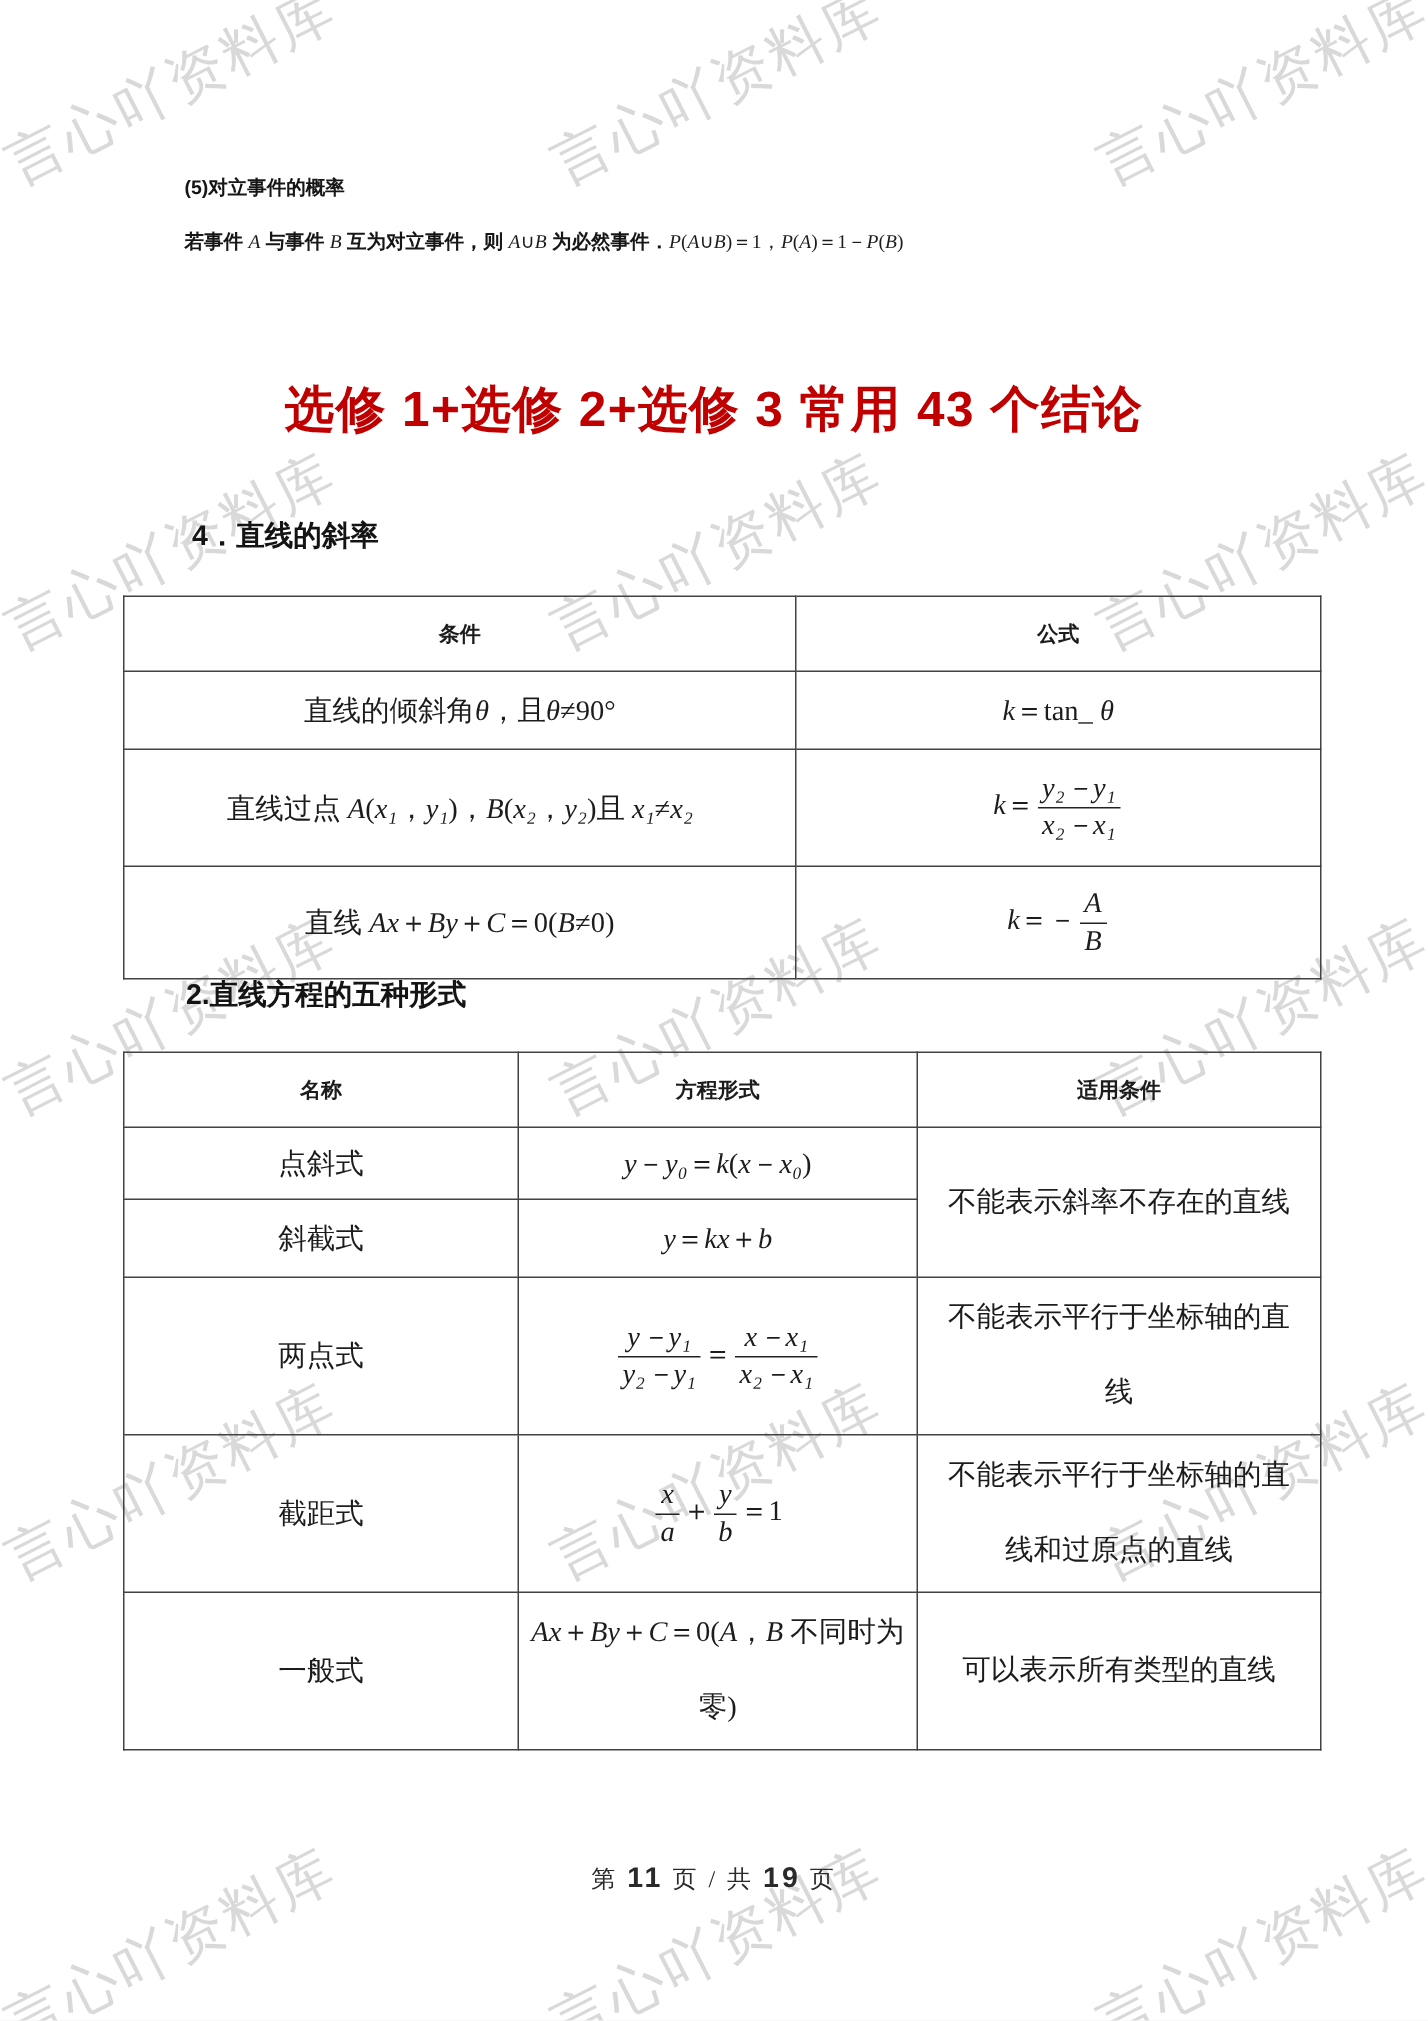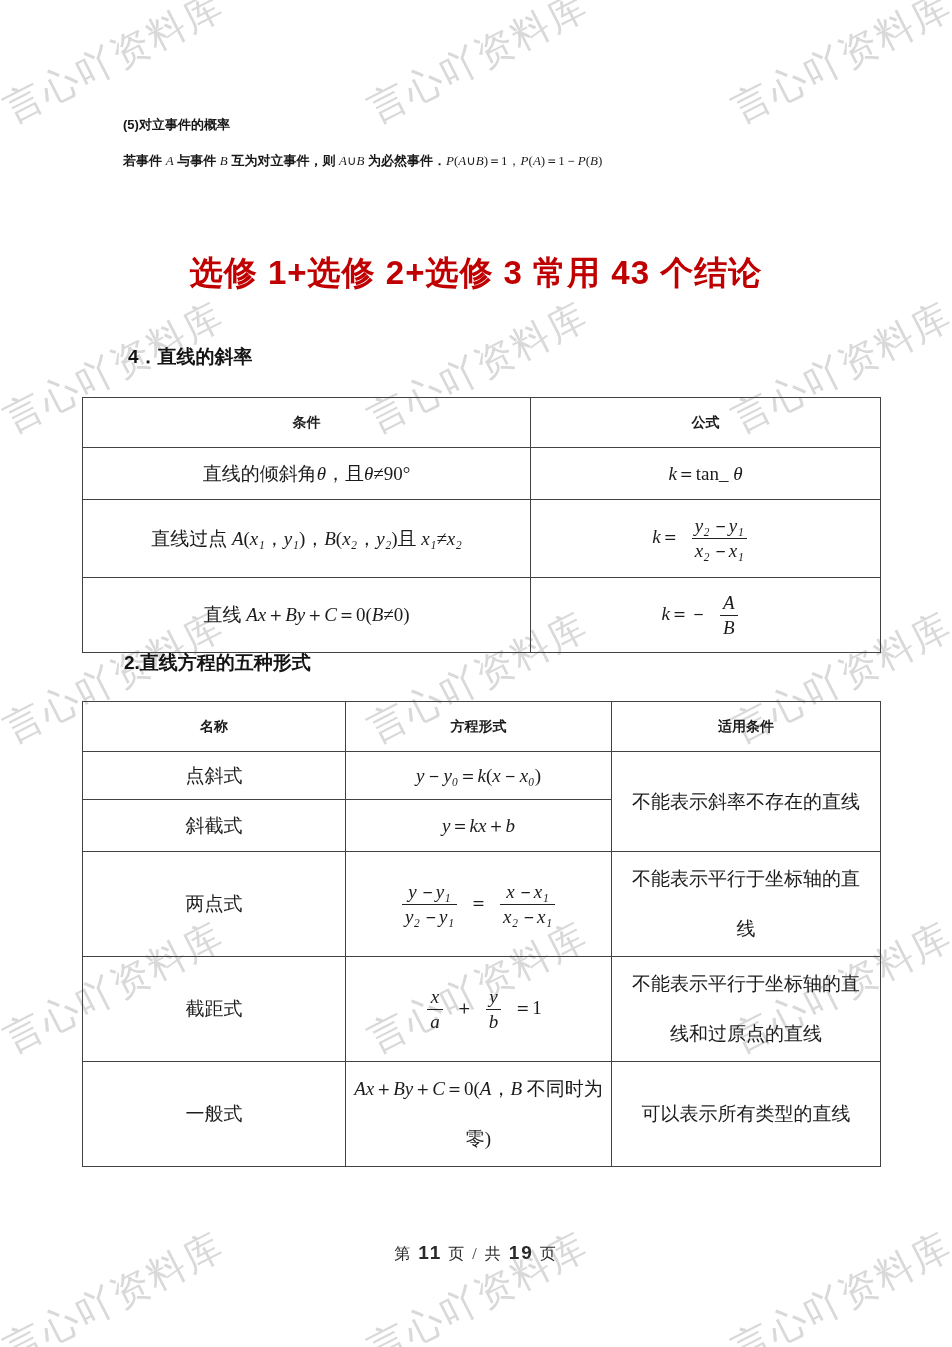--- a/index.html
+++ b/index.html
@@ -49,21 +49,21 @@
   .formula { font-size:20px; }
   .fwrap {
     text-align:left; padding-left:8px; white-space:pre-line; line-height:50px;
   }
   
   .tk-r { font-family:"Liberation Serif", serif; font-style:normal; }
   .tk-i { font-family:"Liberation Serif", serif; font-style:italic; }
   .tk-b { font-family:"Liberation Sans", sans-serif; font-weight:700; color:#161616; }
   .tk-n { font-family:"Liberation Sans", sans-serif; font-weight:700; font-size:19px; }
   
-  .frac { display:inline-block; vertical-align:middle; text-align:center; line-height:1.25; margin:0 12px; }
+  .frac { display:inline-block; vertical-align:middle; text-align:center; line-height:1.25; margin:0 2px; }
   .frac .fn { display:block; border-bottom:1.5px solid #222; padding:0 3px; }
   .frac .fd { display:block; padding:0 3px; }
   .footer { left:0; width:100%; text-align:center; font-size:16px; letter-spacing:2px; color:#2a2a2a; }
 </style>
 </head>
 <body style="--accent_red: #c00000; --text: #1c1c1c; --border: #424242; --watermark: #d9d9d9; --page_bg: #ffffff;">
 
 <div class="page">
 
   <div class="wm-layer" id="wm-layer">

